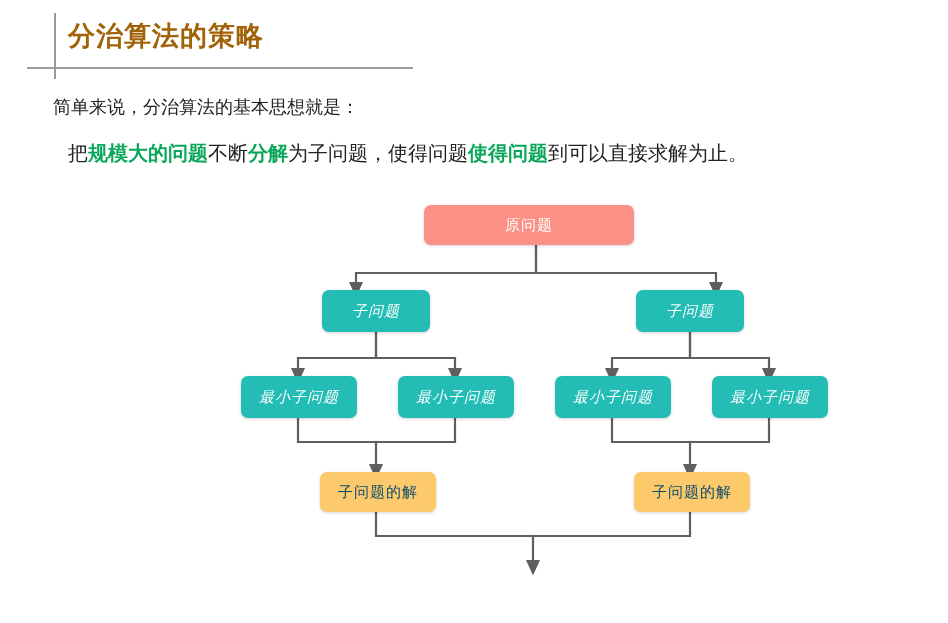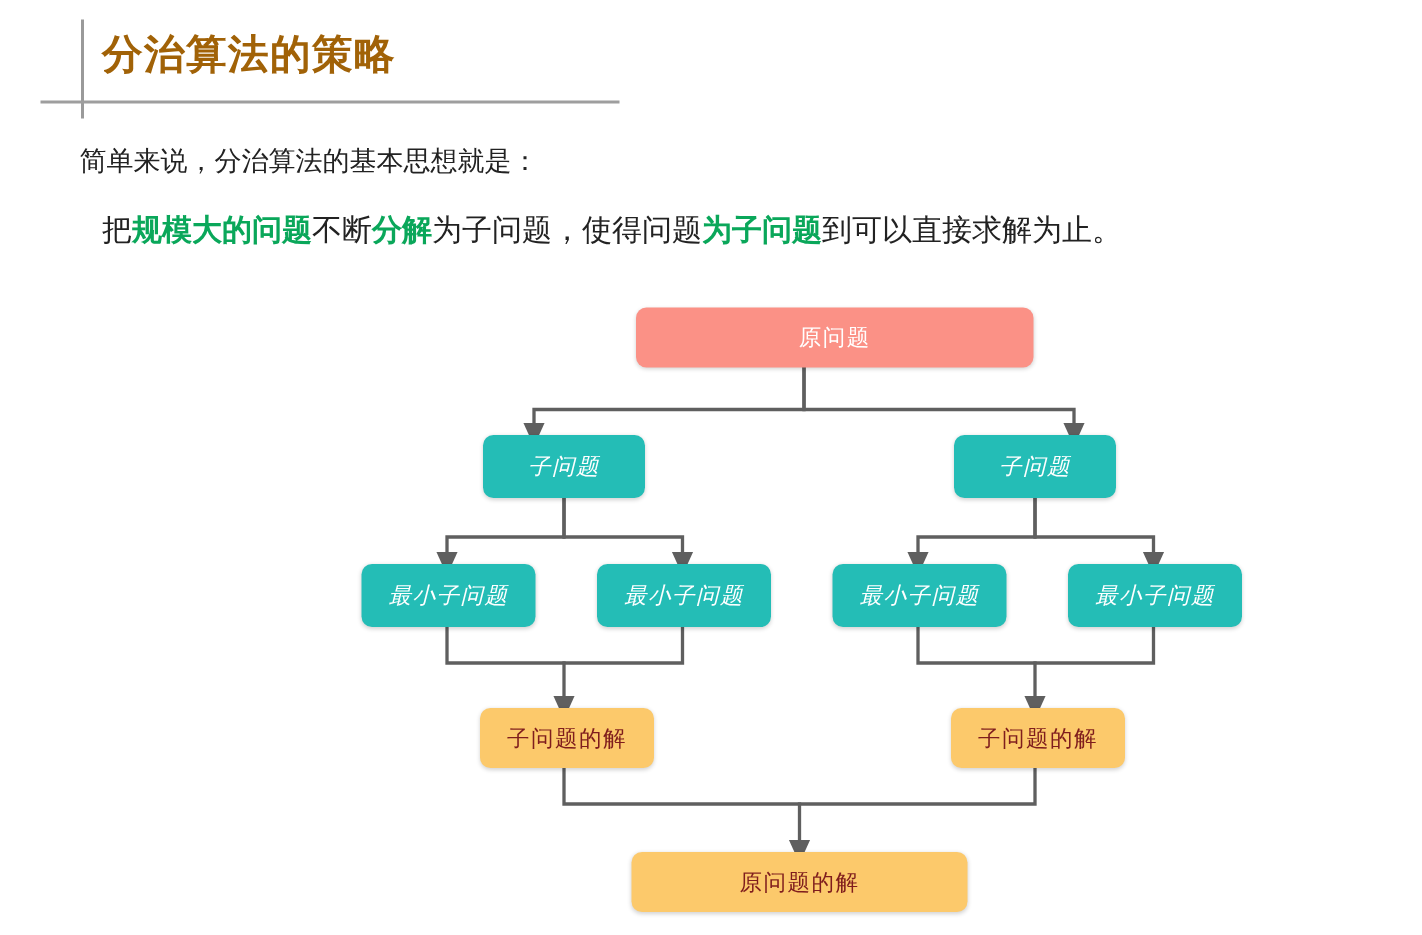--- a/index.html
+++ b/index.html
@@ -96,33 +96,33 @@
   }
   .node.root {
     background: #FB9186;
   }
   .node.teal {
     background: #24BDB6;
     font-style: italic;
   }
   .node.amber {
     background: #FCC96B;
-    color: #7f1d1d;
+    color: #0c4a6e;
   }
 </style>
 </head>
 <body>
 
 <div id="header-rule-vertical"></div>
 <div id="header-rule-horizontal"></div>
 <div id="page-title">分治算法的策略</div>
 
 <div class="body-line" id="intro-line">简单来说，分治算法的基本思想就是：</div>
 
-<div class="body-line" id="thesis-line"><span>把</span><span class="hl">规模大的问题</span><span>不断</span><span class="hl">分解</span><span>为子问题，使得问题</span><span class="hl">为子问题</span><span>到可以直接求解为止。</span></div>
+<div class="body-line" id="thesis-line"><span>把</span><span class="hl">规模大的问题</span><span>不断</span><span class="hl">分解</span><span>为子问题，使得问题</span><span class="hl">使得问题</span><span>到可以直接求解为止。</span></div>
 
 <div id="diagram">
 
   <svg id="connector-layer" viewBox="0 0 948 440">
     <defs>
       <marker id="arrow" markerWidth="9" markerHeight="9" refX="4.2" refY="4" orient="auto" markerUnits="strokeWidth">
         <path d="M0.6,0.8 L7.6,4 L0.6,7.2 z" fill="#5f5f5f"></path>
       </marker>
     </defs>
     <g fill="none" stroke="#5f5f5f" stroke-width="2.2" stroke-linecap="square">
@@ -140,28 +140,27 @@
       <path d="M376,262 L376,292" marker-end="url(#arrow)"></path>
 
       <path d="M612,238 L612,262 L769,262 L769,238"></path>
       <path d="M690,262 L690,292" marker-end="url(#arrow)"></path>
 
       <path d="M376,332 L376,356 L690,356 L690,332"></path>
       <path d="M533,356 L533,388" marker-end="url(#arrow)"></path>
     </g>
   </svg>
 
-  <div class="node root" style="left:424px; top:25px; width:265px; height:40px;">原问题</div>
+  <div class="node root" style="left:424px; top:25px; width:210px; height:40px;">原问题</div>
 
   <div class="node teal" style="left:322px; top:110px; width:108px; height:42px;">子问题</div>
   <div class="node teal" style="left:636px; top:110px; width:108px; height:42px;">子问题</div>
 
   <div class="node teal" style="left:241px; top:196px; width:116px; height:42px;">最小子问题</div>
   <div class="node teal" style="left:398px; top:196px; width:116px; height:42px;">最小子问题</div>
   <div class="node teal" style="left:555px; top:196px; width:116px; height:42px;">最小子问题</div>
   <div class="node teal" style="left:712px; top:196px; width:116px; height:42px;">最小子问题</div>
 
   <div class="node amber" style="left:320px; top:292px; width:116px; height:40px;">子问题的解</div>
   <div class="node amber" style="left:634px; top:292px; width:116px; height:40px;">子问题的解</div>
 
-  <div class="node amber" style="left:421px; top:388px; width:224px; height:40px;">原问题的解</div>
 
 </div>
 
 </body></html>

